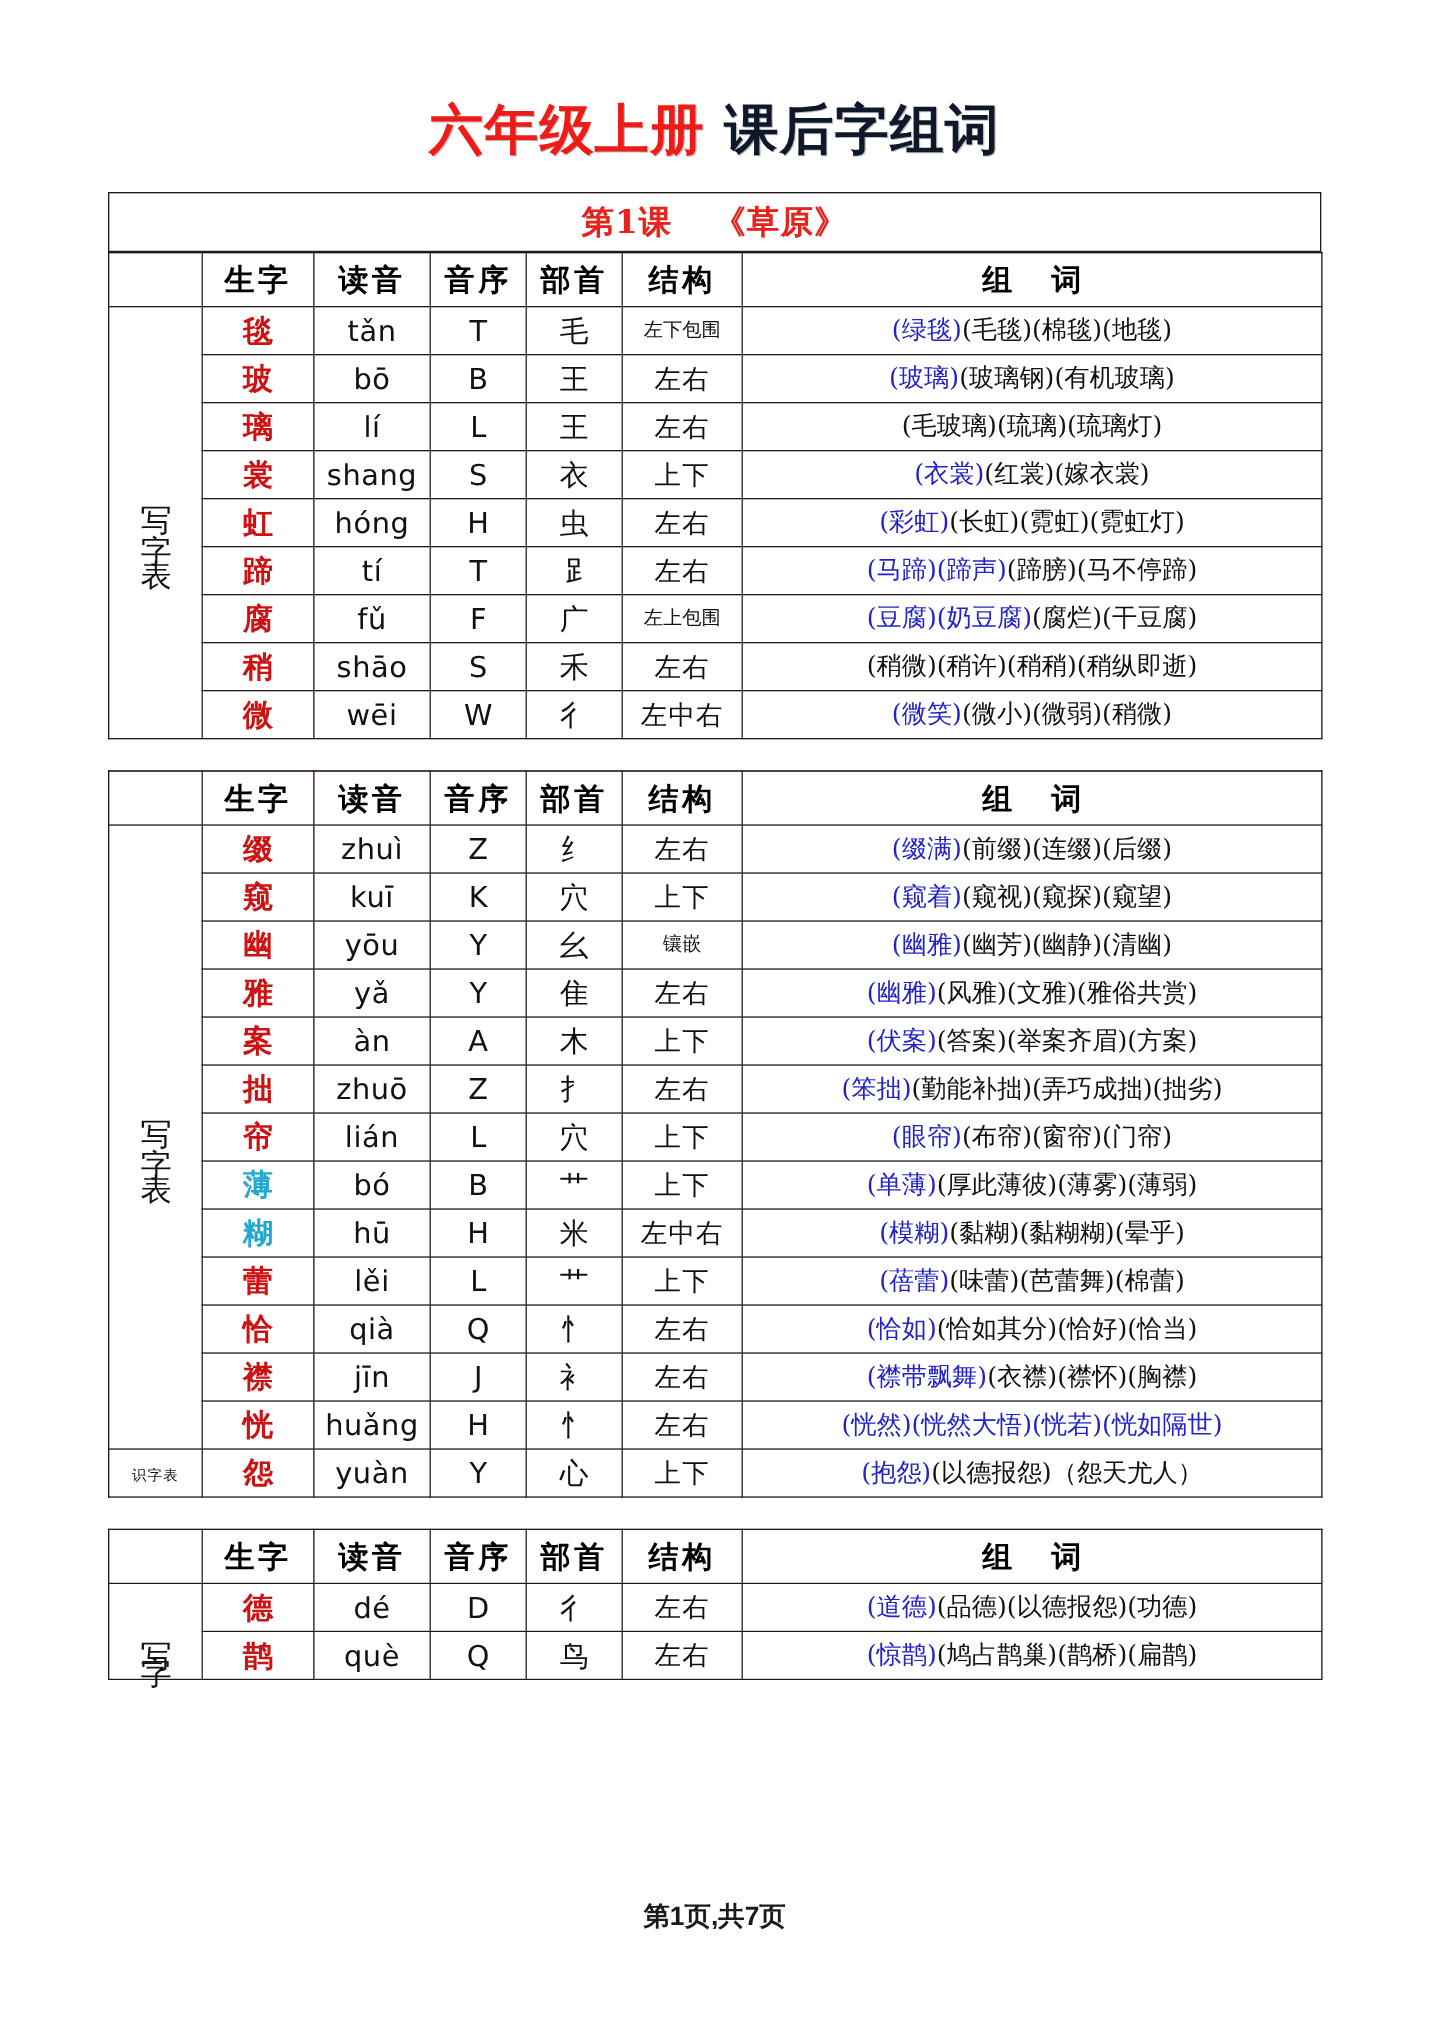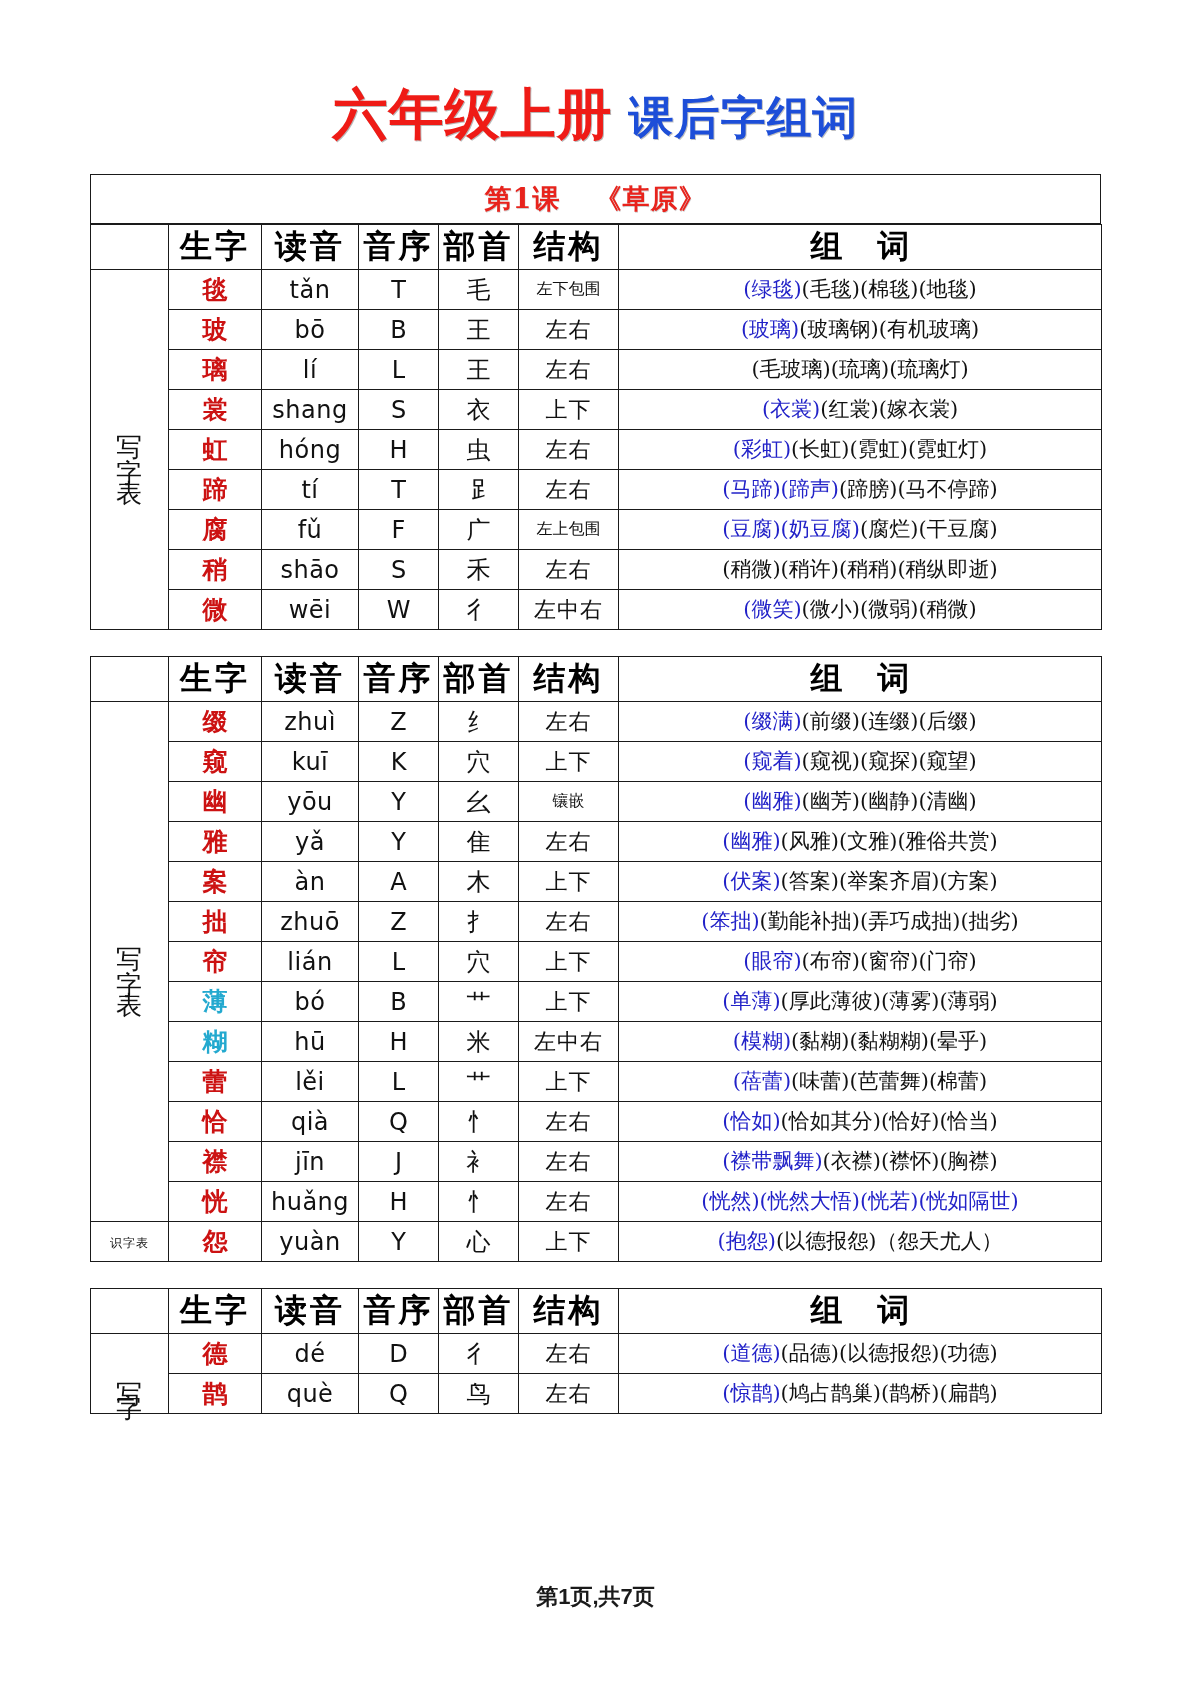--- a/index.html
+++ b/index.html
@@ -25,31 +25,31 @@
   
   .title-bar {
     text-align: center;
     padding-top: 78px;
     padding-bottom: 22px;
     white-space: nowrap;
   }
   .title-red {
     font-family: "DejaVu Serif", "Liberation Serif", serif;
     font-weight: bold;
-    font-size: 55px;
+    font-size: 45px;
     letter-spacing: 1px;
     color: #ef1b16;
     text-shadow: 1px 1px 0 rgba(0,0,0,0.28);
   }
   .title-black {
     font-family: "DejaVu Serif", "Liberation Serif", serif;
     font-weight: bold;
     font-size: 45px;
     letter-spacing: 1px;
-    color: #1d4ed8;
+    color: #0f172a;
     margin-left: 16px;
     text-shadow: 1px 1px 0 rgba(0,0,0,0.25);
   }
 
   
   .lesson {
     margin-bottom: 26px;
   }
   table.grid {
     border-collapse: collapse;
@@ -92,21 +92,21 @@
   col.c-seq   { width: 80px; }
   col.c-bu    { width: 80px; }
   col.c-jg    { width: 100px; }
   col.c-ci    { width: 483px; }
 
   
   .th {
     height: 44px;
     font-family: "DejaVu Serif", "Liberation Serif", serif;
     font-weight: bold;
-    font-size: 32px;
+    font-size: 25px;
     color: #000;
     letter-spacing: 3px;
   }
   .th.ci { letter-spacing: 12px; text-indent: 12px; }
 
   
   tr.datarow td { height: 39px; }
 
   .cell-zi {
     font-family: "DejaVu Serif", "Liberation Serif", serif;

